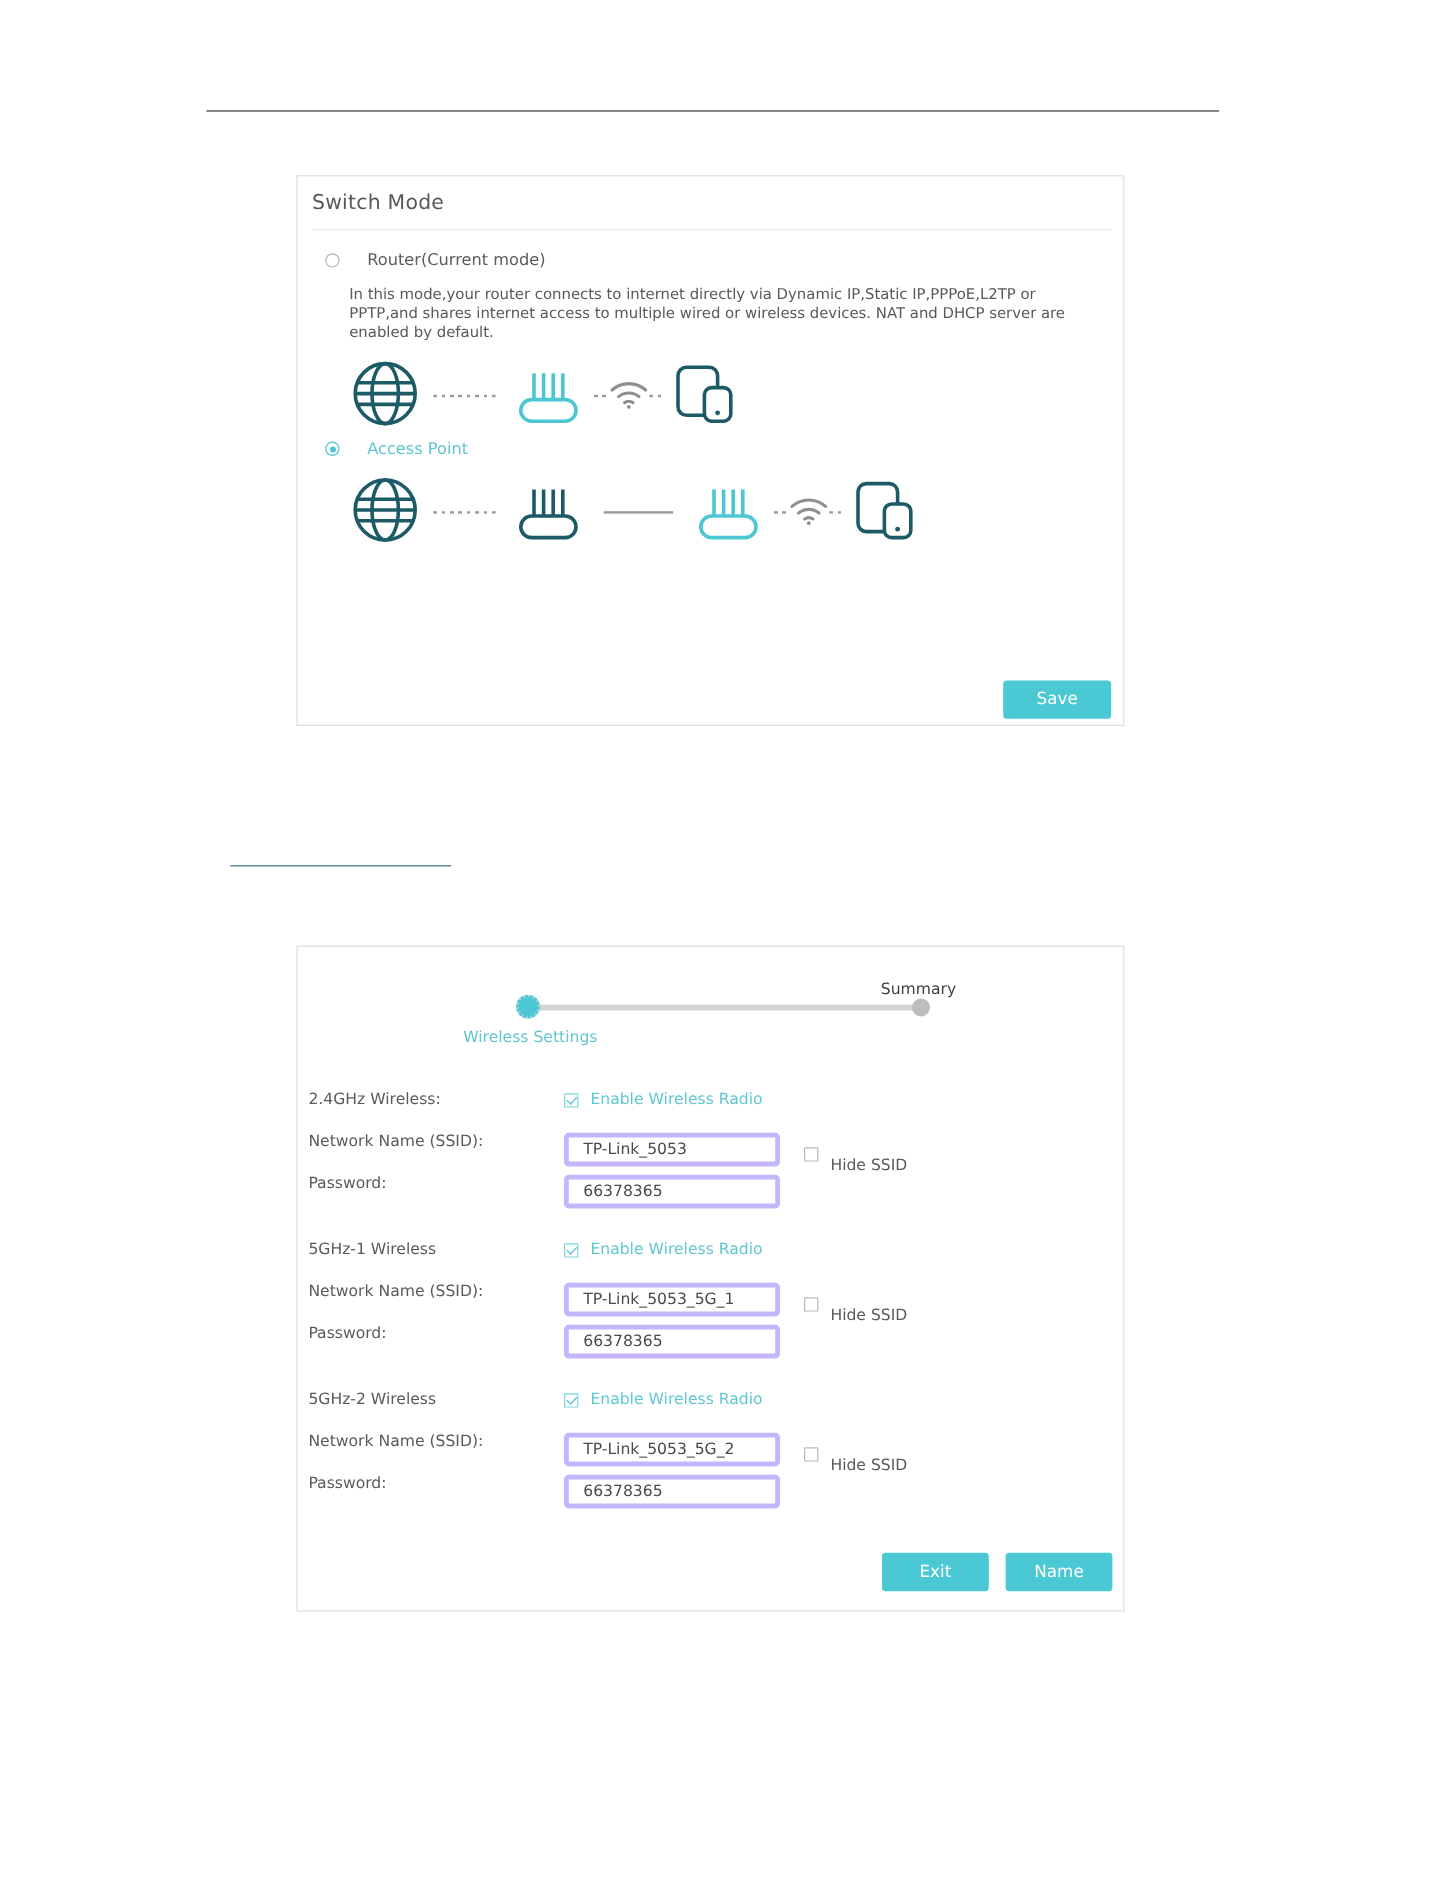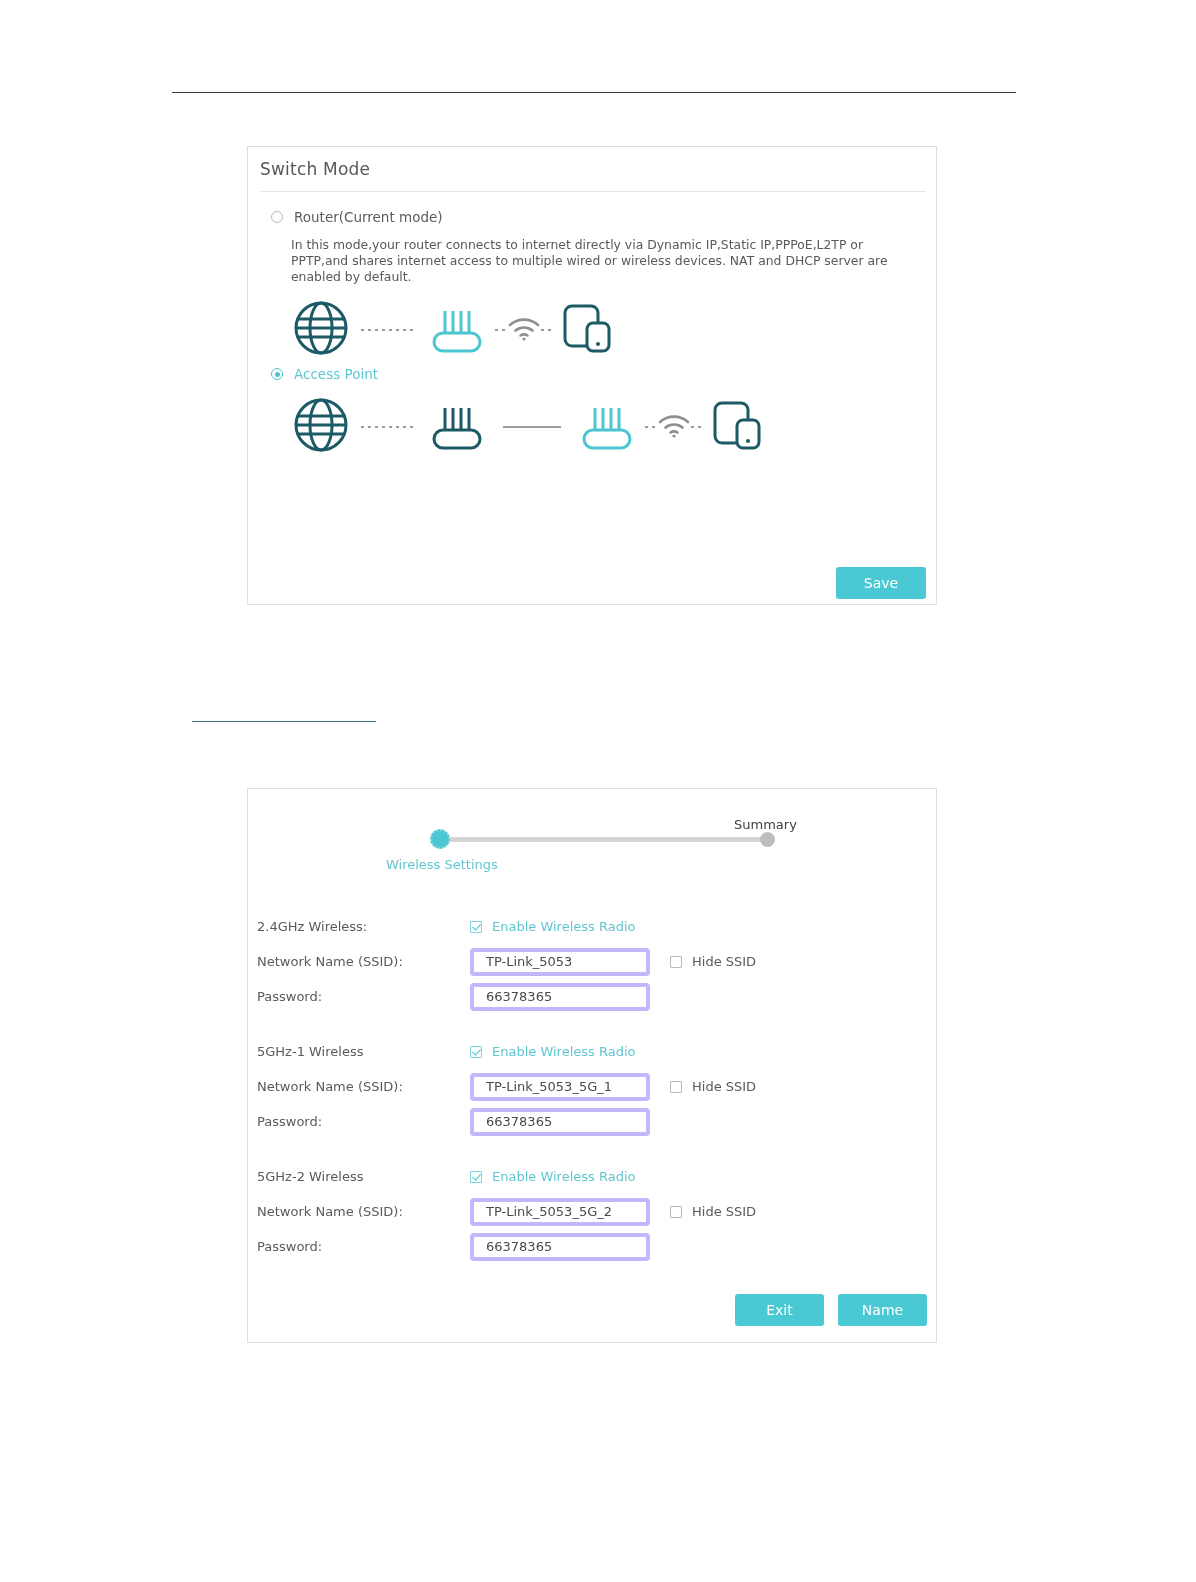--- a/index.html
+++ b/index.html
@@ -73,20 +73,21 @@
   }
 
   .mode-block { position: absolute; left: 0; width: 100%; }
   #mode-router { top: 62px; }
   #mode-ap { top: 219px; }
 
   .radio-row {
     display: flex;
     align-items: center;
     padding-left: 23px;
+    gap: 12px;
   }
   .radio {
     width: 12px;
     height: 12px;
     border-radius: 50%;
     border: 1px solid #b9b9b9;
     background: #fff;
     box-sizing: border-box;
     flex: 0 0 auto;
     position: relative;
@@ -220,21 +221,21 @@
   }
 
   
   .band-group { position: absolute; left: 0; width: 100%; }
   #band-0 { top: 120px; }
   #band-1 { top: 245px; }
   #band-2 { top: 370px; }
 
   .form-row {
     display: flex;
-    align-items: center;
+    align-items: flex-start;
     height: 35px;
     padding-left: 9px;
   }
   .row-label {
     width: 213px;
     flex: 0 0 auto;
     font-size: 13px;
     color: #5a5a5a;
   }
   .enable-wrap { display: flex; align-items: center; }
@@ -278,20 +279,21 @@
   }
   .hide-wrap {
     display: flex;
     align-items: center;
     margin-left: 20px;
   }
   .hide-label {
     margin-left: 10px;
     font-size: 13px;
     color: #5a5a5a;
+    margin-top: 20px;
   }
 
   #wireless-actions {
     position: absolute;
     left: 0;
     top: 505px;
     width: 100%;
     display: flex;
     justify-content: flex-end;
     padding-right: 9px;

